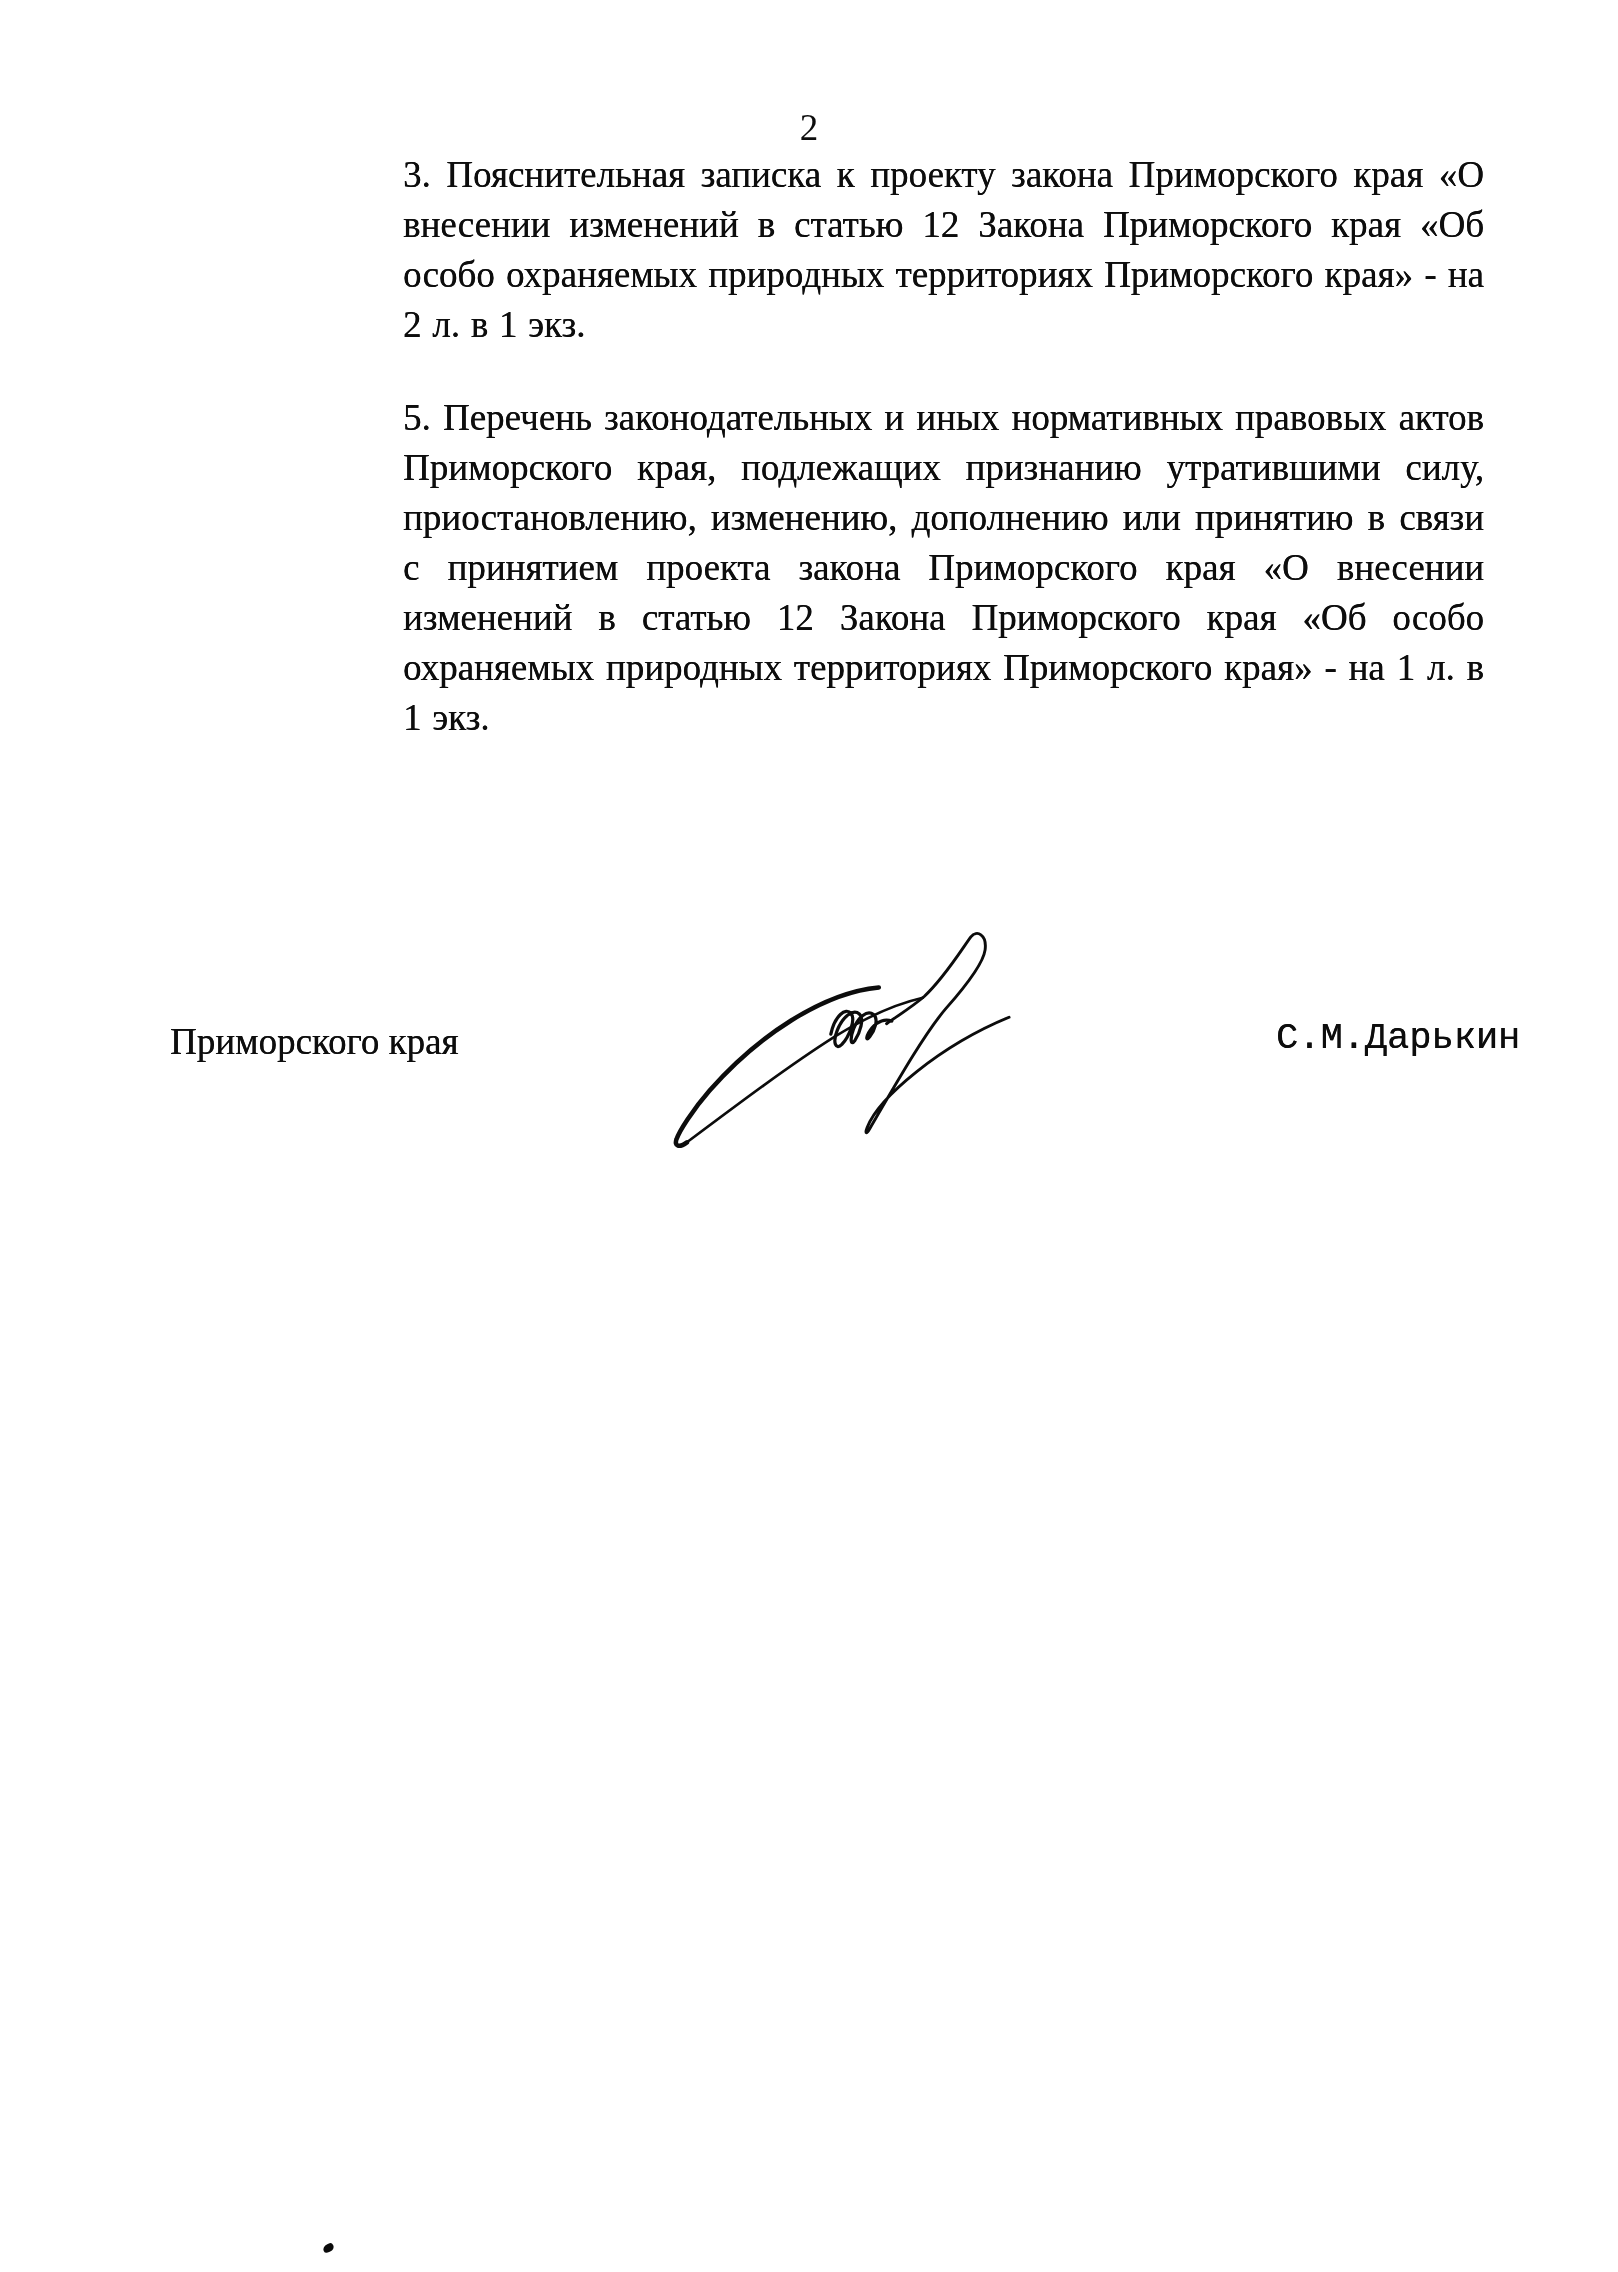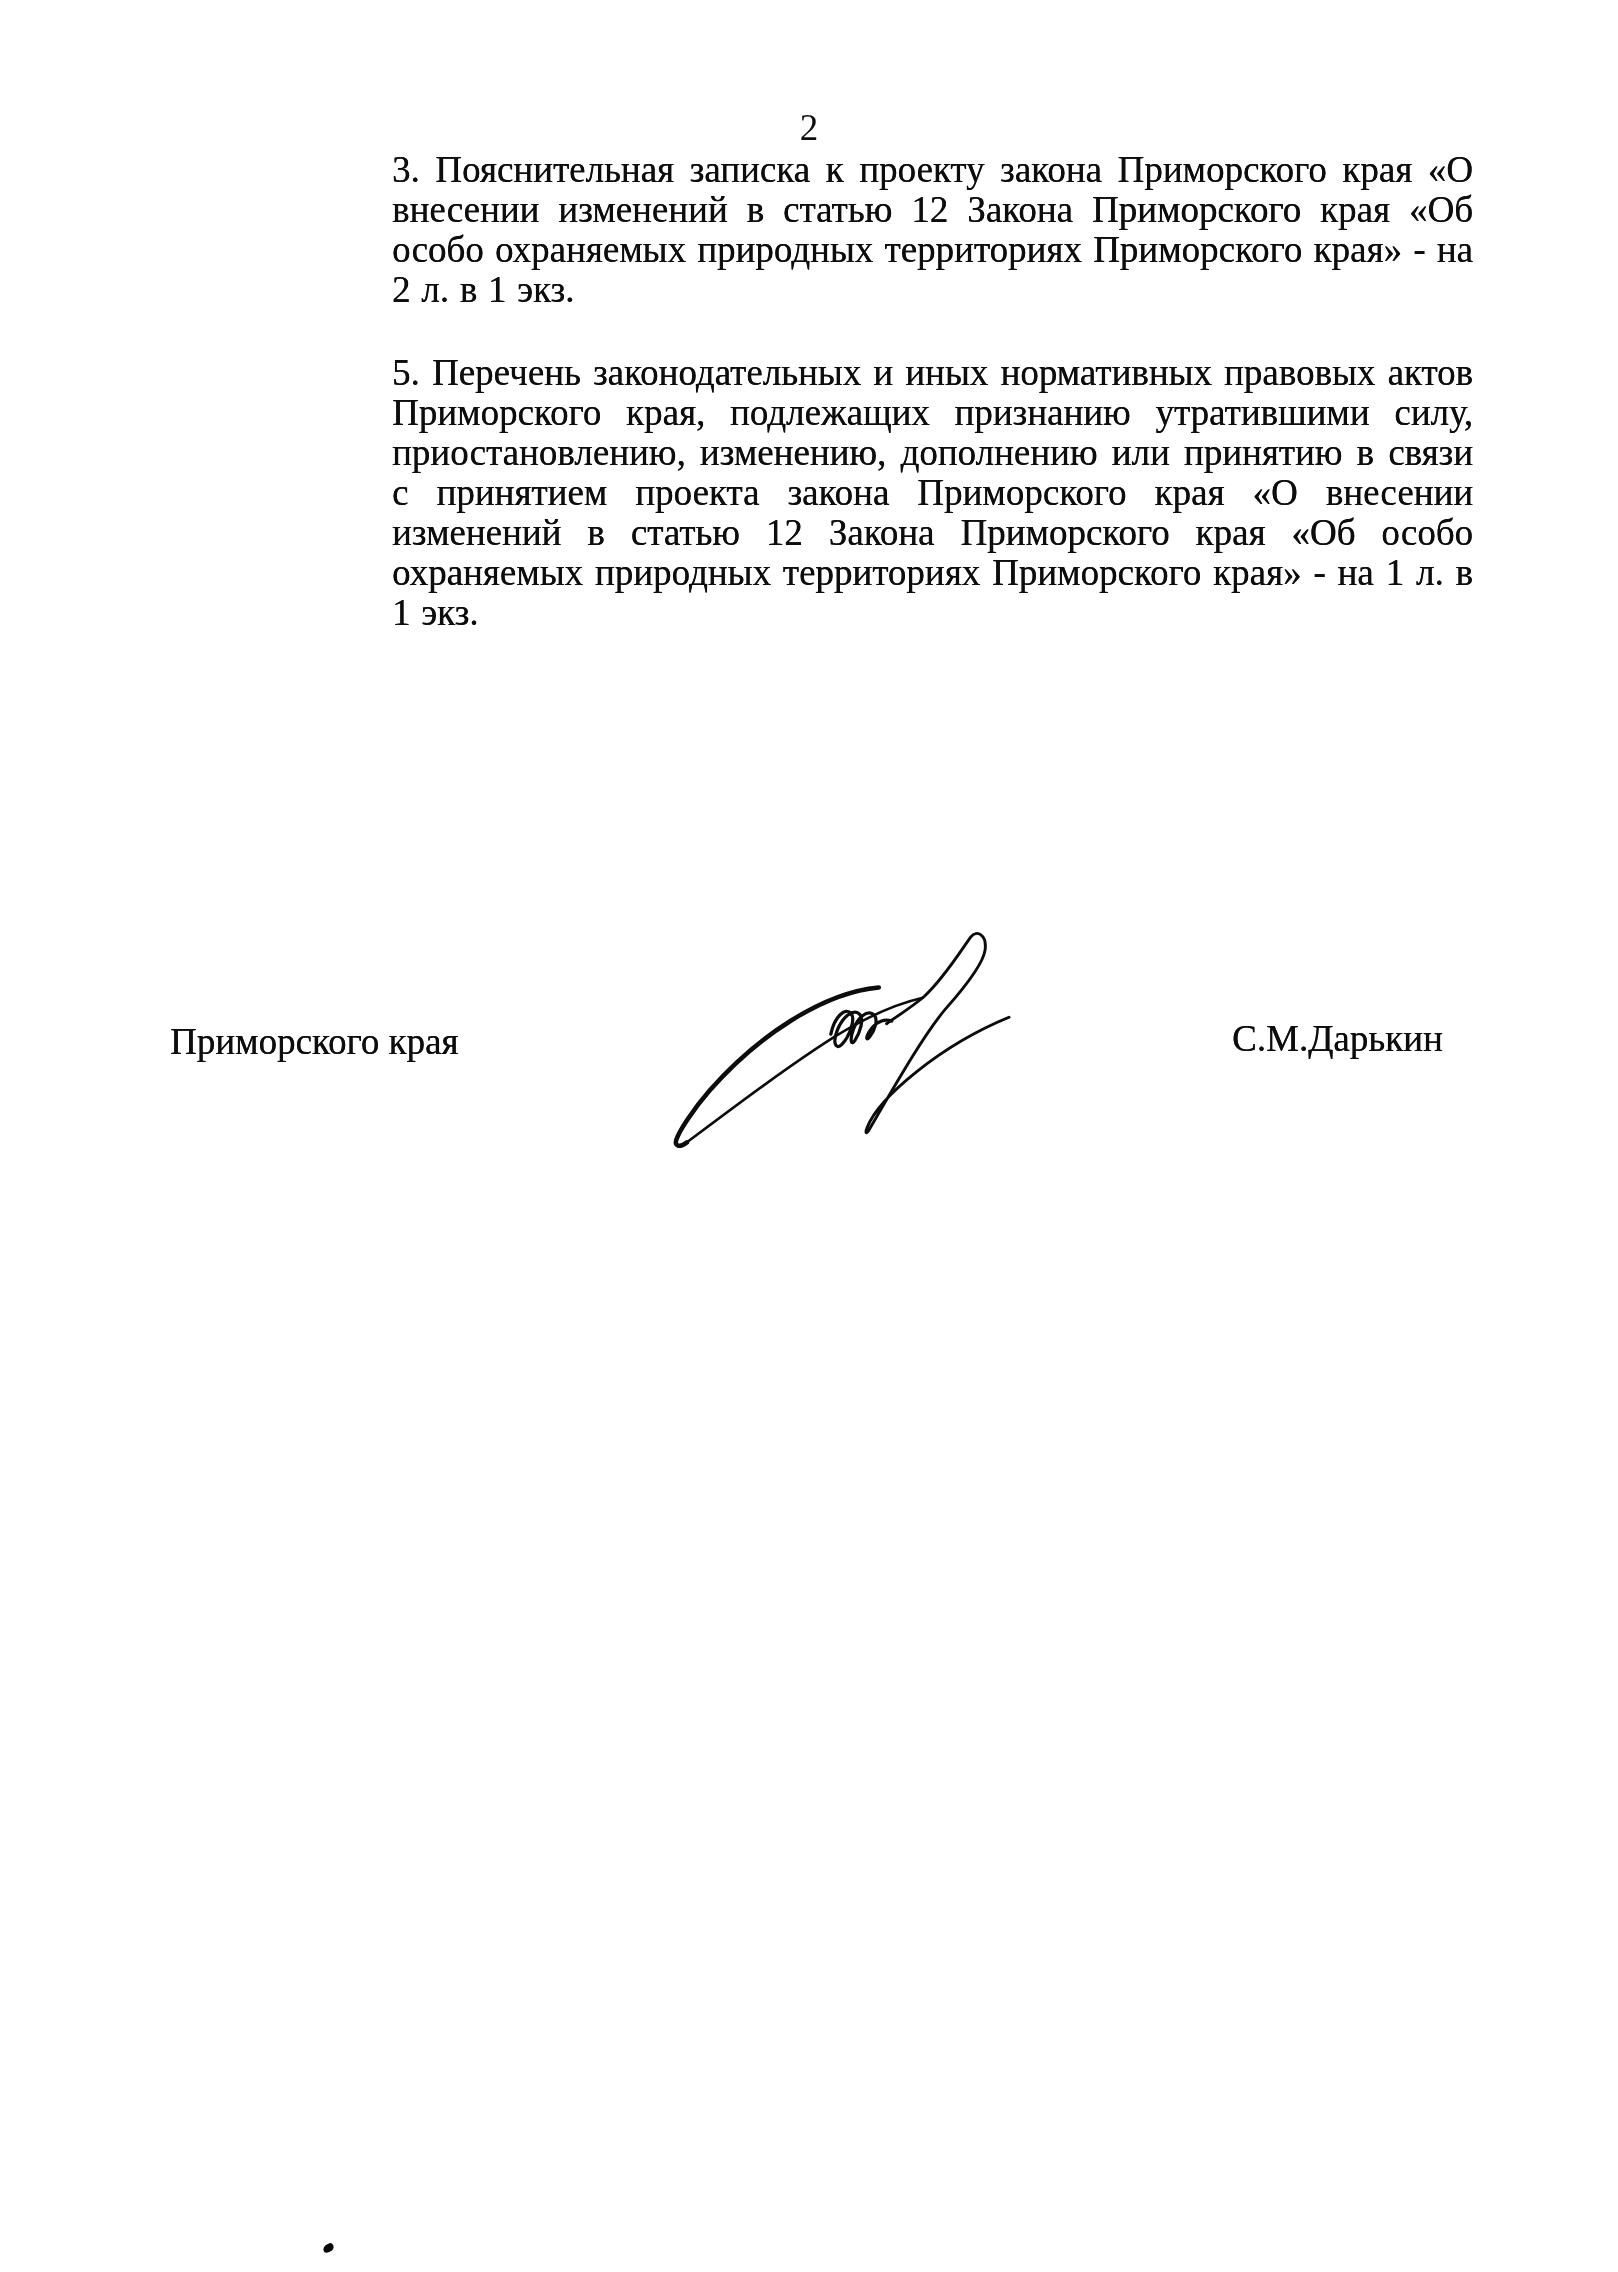--- a/index.html
+++ b/index.html
@@ -21,50 +21,51 @@
     position: absolute;
     top: 104px;
     left: 0;
     width: 1618px;
     text-align: center;
     font-size: 37px;
     line-height: 47px;
   }
   .doc-text {
     position: absolute;
-    left: 392px;
+    left: 403px;
     top: 150px;
     width: 1081px;
     font-size: 37px;
-    line-height: 40px;
+    line-height: 50px;
   }
   .doc-text p {
     margin: 0 0 43px 0;
     text-align: justify;
     text-align-last: left;
     word-spacing: 0.04em;
     text-shadow: 0.3px 0 0 currentColor;
   }
   .sig-title {
     position: absolute;
     left: 170px;
     top: 1018px;
     font-size: 37px;
     line-height: 47px;
     white-space: nowrap;
     text-shadow: 0.3px 0 0 currentColor;
   }
   .sig-name {
     position: absolute;
-    left: 1232px;
+    left: 1276px;
     top: 1015px;
     font-size: 37px;
     line-height: 47px;
     white-space: nowrap;
     text-shadow: 0.3px 0 0 currentColor;
+    font-family: Liberation Mono, monospace;
   }
   .sig-mark {
     position: absolute;
     left: 661px;
     top: 925px;
     width: 363px;
     height: 224px;
   }
   .sig-mark path {
     fill: none;

